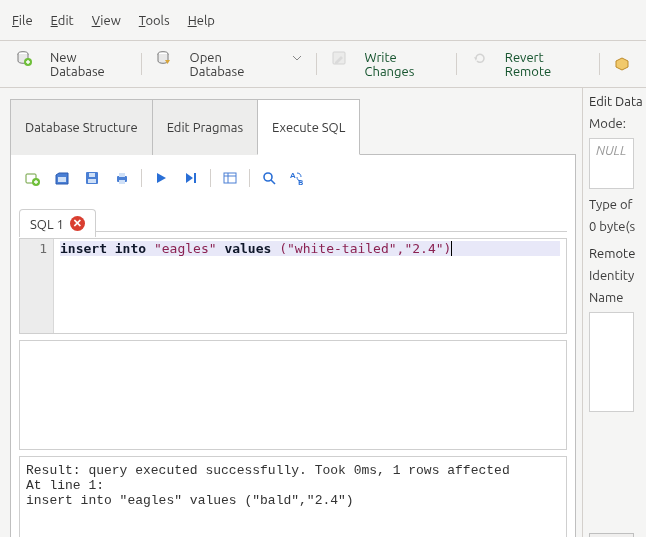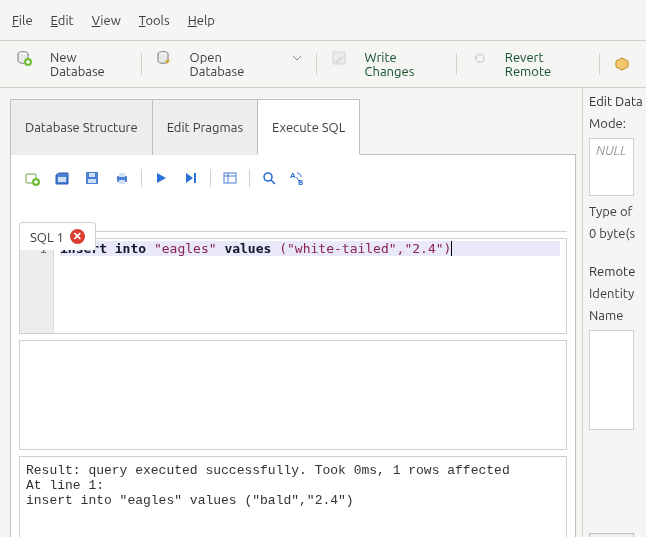--- a/index.html
+++ b/index.html
@@ -15,34 +15,34 @@
   .main { display: flex; height: calc(100% - 62px); }
   .left { flex: 1; padding: 6px 6px 10px 10px; display: flex; flex-direction: column; min-width: 0; }
   .tabrow { display: flex; border-bottom: 1px solid #bfbfbf; margin-top: 4px; }
   .tab { padding: 20px 14px; border: 1px solid #bfbfbf; background: #ededec; border-bottom: none; margin-right: -1px; cursor: pointer; position: relative; top: 1px; }
   .tab.active { background: #fff; border-bottom: 1px solid #fff; }
   .workarea { flex: 1; background: #fff; border: 1px solid #bfbfbf; border-top: none; padding: 8px; display: flex; flex-direction: column; gap: 6px; min-height: 0; }
   .iconbar { display: flex; gap: 8px; align-items: center; padding: 4px 2px 8px; }
   .iconbar .ib { width: 22px; height: 22px; display: flex; align-items: center; justify-content: center; border-radius: 3px; cursor: pointer; }
   .ib-sep { width: 1px; height: 18px; background: #d4d0cc; }
   .sql-tabhost { display: flex; align-items: flex-end; border-bottom: 1px solid #cfcfcf; }
-  .sqltab { display: flex; align-items: center; gap: 6px; padding: 6px 10px; border: 1px solid #cfcfcf; border-bottom: none; background: #fff; border-top-left-radius: 4px; border-top-right-radius: 4px; position: relative; top: 19px; }
+  .sqltab { display: flex; align-items: center; gap: 6px; padding: 6px 10px; border: 1px solid #cfcfcf; border-bottom: none; background: #fff; border-top-left-radius: 4px; border-top-right-radius: 4px; position: relative; top: 6px; }
   .close-badge { width: 15px; height: 15px; border-radius: 50%; background: #d93e30; color: #fff; font-size: 11px; font-weight: bold; display: flex; align-items: center; justify-content: center; line-height: 1; }
   .editor { border: 1px solid #cfcfcf; display: flex; height: 96px; }
   .gutter { width: 34px; background: #ececec; border-right: 1px solid #d8d8d8; padding: 2px 6px; text-align: right; color: #6c6c6c; font-family: "DejaVu Sans Mono","Consolas",monospace; font-size: 13px; }
   .code { flex: 1; padding: 2px 6px; font-family: "DejaVu Sans Mono","Consolas",monospace; font-size: 13px; white-space: pre; background:#fff; overflow:hidden; }
   .line-current { background: #e8e8f8; display:block; }
   .kw { color: #0f172a; font-weight: bold; }
   .str { color: #8b2252; }
   .cursor { border-right: 1px solid #000; }
   .midbox { border: 1px solid #cfcfcf; height: 110px; background:#fff; }
   .resultbox { border: 1px solid #cfcfcf; flex: 1; min-height: 60px; padding: 6px; font-family: Liberation Mono, monospace; font-size: 13px; color: #333; white-space: pre-wrap; background:#fff; }
   .right { width: 64px; border-left: 1px solid #d4d0cc; padding: 6px 12px 6px 6px; display: flex; flex-direction: column; gap: 8px; font-size: 13px; overflow: hidden; }
   .right .hdr { font-weight: normal; color: #333; }
-  .right .nullbox { border: 1px solid #cfcfcf; background:#fff; height: 58px; padding: 4px 6px; color: #9a9a9a; font-style: italic; }
+  .right .nullbox { border: 1px solid #cfcfcf; background:#fff; height: 51px; padding: 4px 6px; color: #9a9a9a; font-style: italic; }
   .right .namebox { border: 1px solid #cfcfcf; background:#fff; height: 100px; padding: 4px 6px; }
   .right .btn { border: 1px solid #bfbfbf; background:#f0efee; padding: 4px 6px; text-align:center; cursor:pointer; }
 </style>
 </head>
 <body>
 
 <div class="menubar">
   <span><span class="ul">F</span><span>ile</span></span>
   <span><span class="ul">E</span>dit</span>
   <span><span class="ul">V</span>iew</span>
@@ -201,19 +201,19 @@
 <span>insert into "eagles" values ("bald","2.4")</span></div>
     </div>
   </div>
 
   <div class="right">
     <div class="hdr" style="white-space:nowrap">Edit Data</div>
     <div>Mode:</div>
     <div class="nullbox"><span>NULL</span></div>
     <div style="white-space:nowrap">Type of</div>
     <div style="white-space:nowrap">0 byte(s</div>
-    <div class="hdr" style="margin-top:16px;white-space:nowrap">Remote</div>
+    <div class="hdr" style="margin-top:5px;white-space:nowrap">Remote</div>
     <div style="white-space:nowrap">Identity</div>
     <div>Name</div>
     <div class="namebox"></div>
     <div class="btn" style="margin-top:auto;white-space:nowrap">SQL Lo</div>
   </div>
 </div>
 
 </body></html>

